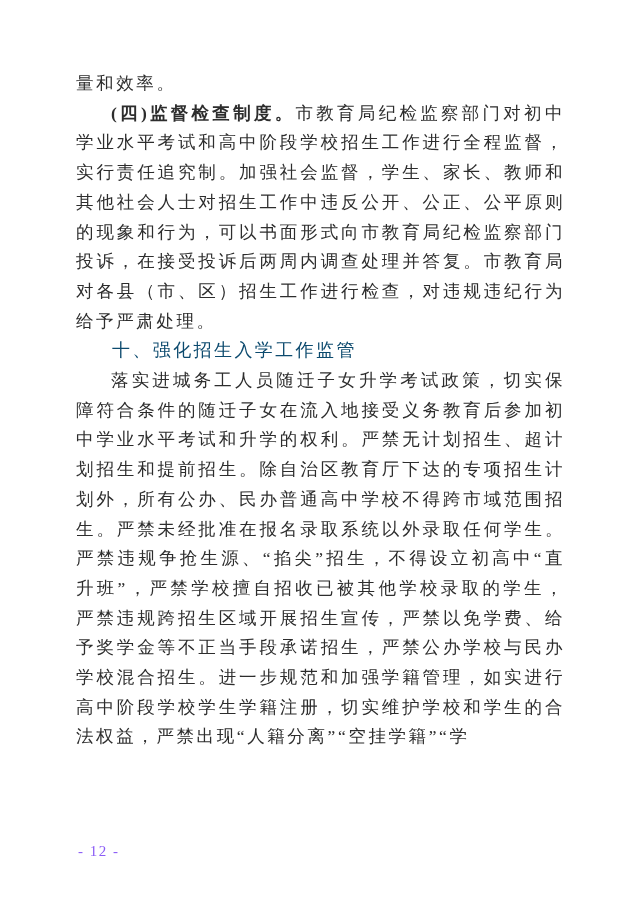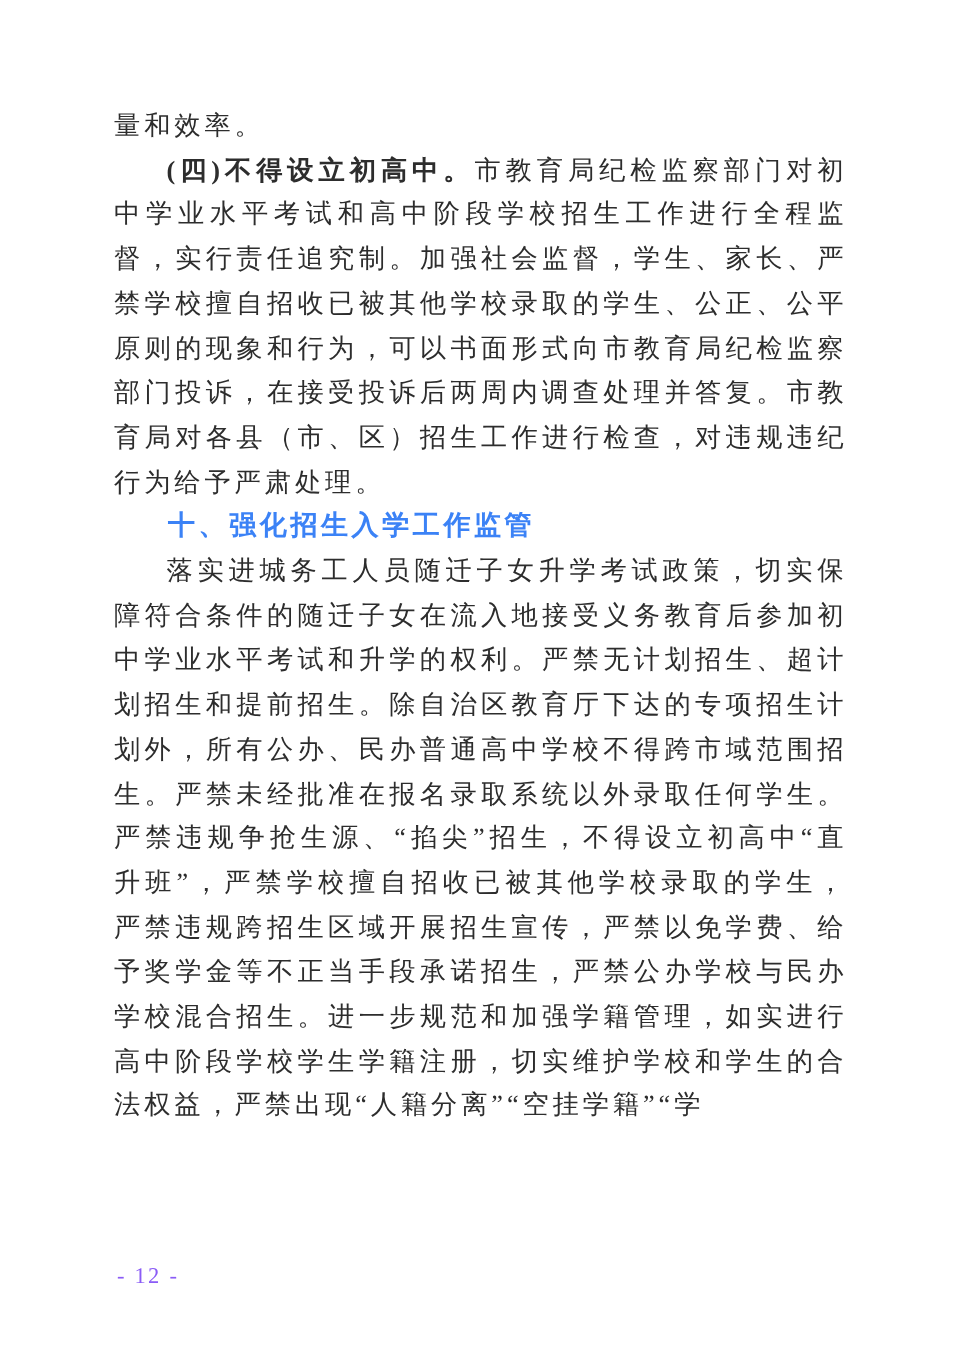--- a/index.html
+++ b/index.html
@@ -33,45 +33,45 @@
   }
   p.no-indent {
     text-indent: 0;
   }
   .lead {
     font-weight: bold;
   }
   h2.section-heading {
     margin: 0;
     font-family: "Liberation Sans", "DejaVu Sans", sans-serif;
-    font-weight: bold;
+    font-weight: normal;
     font-size: 18px;
     line-height: 29.7px;
     letter-spacing: 2.4px;
     text-indent: 2em;
-    color: #3b82f6;
+    color: #0c4a6e;
   }
   .page-number {
     position: absolute;
     left: 78px;
     top: 843px;
     font-size: 15px;
     letter-spacing: 1.5px;
     color: #8b5cf6;
   }
 </style>
 </head>
 <body>
 
 <div class="page">
   <div class="text-column">
 
     <p class="body-para no-indent"><span>量和效率。</span></p>
 
-    <p class="body-para"><span class="lead">(四)不得设立初高中。</span><span>市教育局纪检监察部门对初中学业水平考试和高中阶段学校招生工作进行全程监督，实行责任追究制。加强社会监督，学生、家长、严禁学校擅自招收已被其他学校录取的学生、公正、公平原则的现象和行为，可以书面形式向市教育局纪检监察部门投诉，在接受投诉后两周内调查处理并答复。市教育局对各县（市、区）招生工作进行检查，对违规违纪行为给予严肃处理。</span></p>
+    <p class="body-para"><span class="lead">(四)监督检查制度。</span><span>市教育局纪检监察部门对初中学业水平考试和高中阶段学校招生工作进行全程监督，实行责任追究制。加强社会监督，学生、家长、教师和其他社会人士对招生工作中违反公开、公正、公平原则的现象和行为，可以书面形式向市教育局纪检监察部门投诉，在接受投诉后两周内调查处理并答复。市教育局对各县（市、区）招生工作进行检查，对违规违纪行为给予严肃处理。</span></p>
 
 
     <h2 class="section-heading">十、强化招生入学工作监管</h2>
 
     <p class="body-para"><span>落实进城务工人员随迁子女升学考试政策，切实保障符合条件的随迁子女在流入地接受义务教育后参加初中学业水平考试和升学的权利。严禁无计划招生、超计划招生和提前招生。除自治区教育厅下达的专项招生计划外，所有公办、民办普通高中学校不得跨市域范围招生。严禁未经批准在报名录取系统以外录取任何学生。严禁违规争抢生源、“掐尖”招生，不得设立初高中“直升班”，严禁学校擅自招收已被其他学校录取的学生，严禁违规跨招生区域开展招生宣传，严禁以免学费、给予奖学金等不正当手段承诺招生，严禁公办学校与民办学校混合招生。进一步规范和加强学籍管理，如实进行高中阶段学校学生学籍注册，切实维护学校和学生的合法权益，严禁出现“人籍分离”“空挂学籍”“学</span></p>
 
   </div>
 
   <div class="page-number">- 12 -</div>
 </div>

